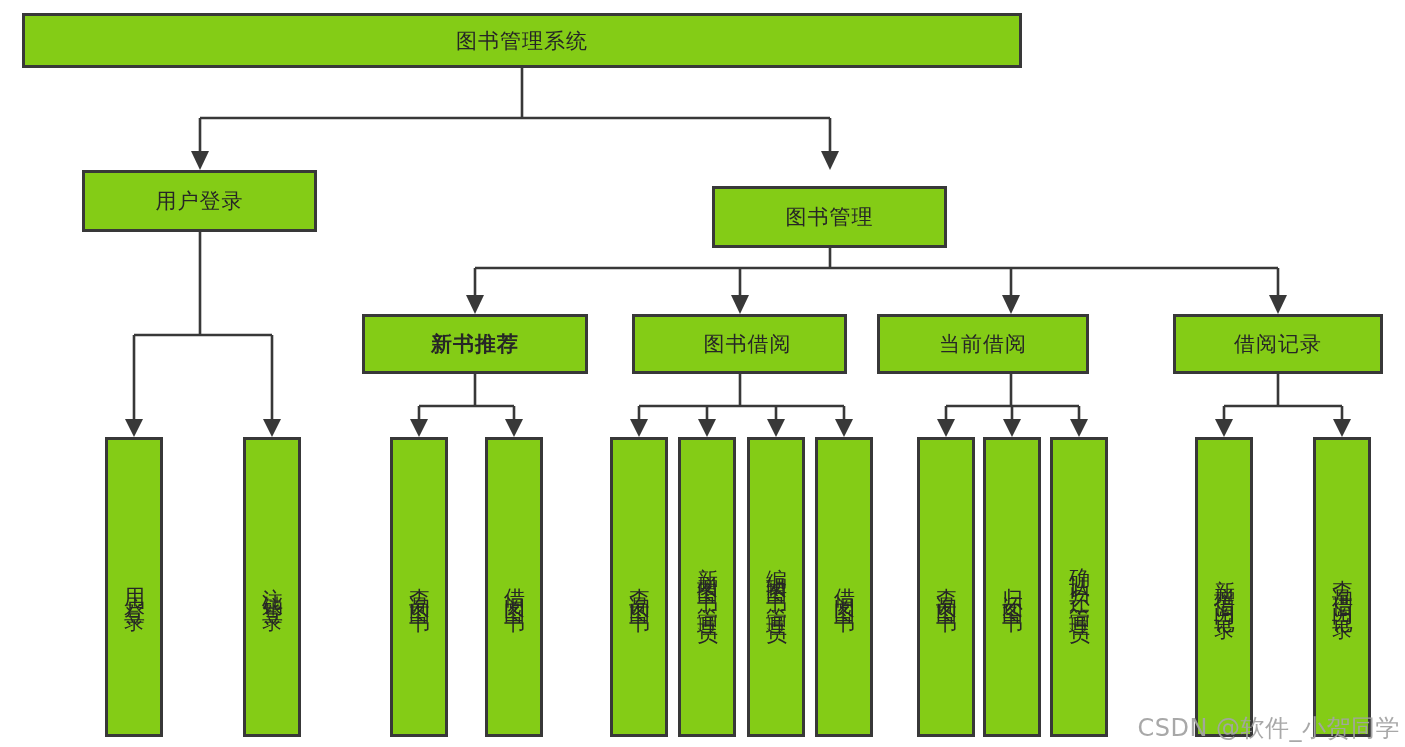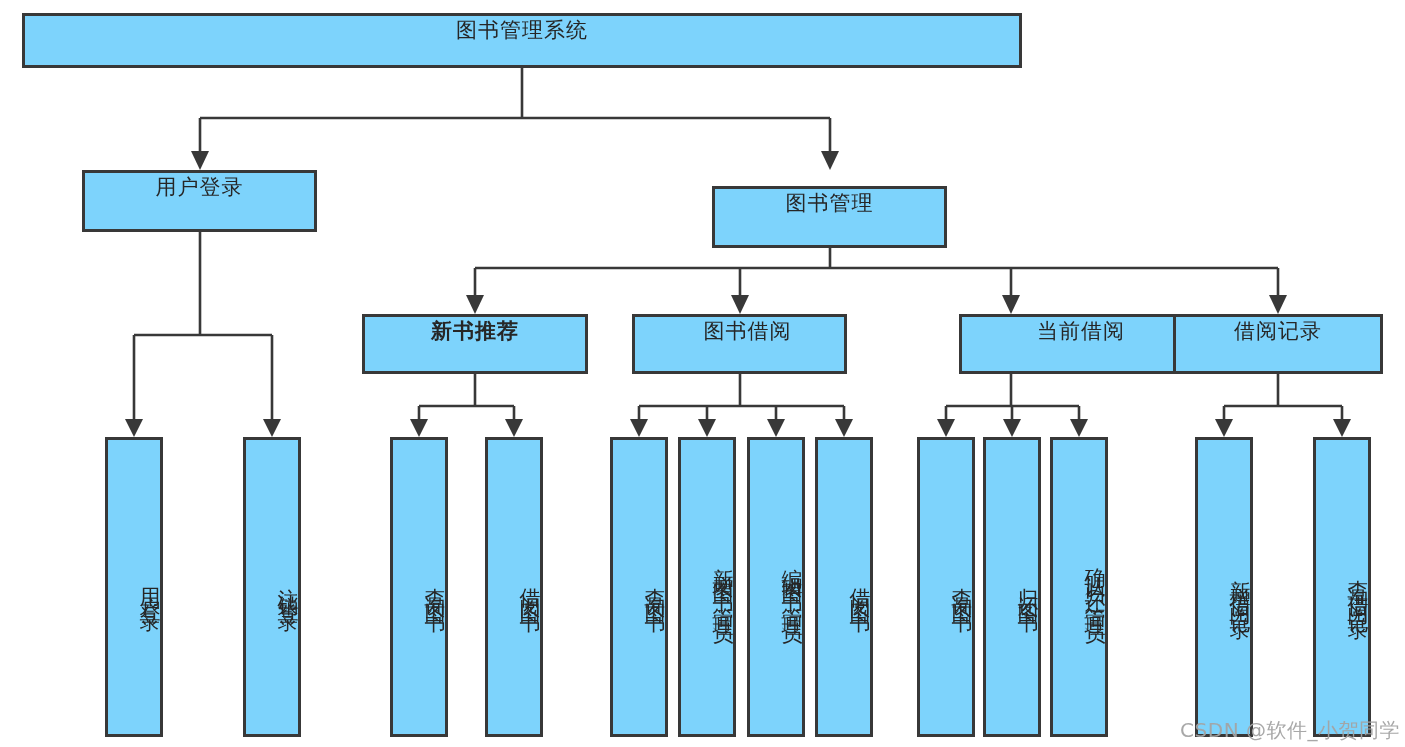--- a/index.html
+++ b/index.html
@@ -17,23 +17,24 @@
   }
   .connectors {
     position: absolute;
     left: 0;
     top: 0;
     z-index: 1;
   }
   .box {
     position: absolute;
     box-sizing: border-box;
-    background: #7dd3fc;
+    background: #84cc16;
     border: 3px solid #383838;
     display: flex;
+    align-items: center;
     justify-content: center;
     color: #262626;
     z-index: 2;
   }
   .hbox {
     font-size: 21px;
     letter-spacing: 1px;
     white-space: nowrap;
   }
   .vbox {
@@ -42,21 +43,21 @@
     letter-spacing: 8px;
     line-height: 1;
   }
   .vbox span {
     display: block;
   }
   .watermark {
     position: absolute;
     right: 5px;
     bottom: 3px;
-    font-size: 20px;
+    font-size: 24px;
     color: rgba(163, 163, 163, 0.95);
     letter-spacing: 0.5px;
     z-index: 5;
     white-space: nowrap;
   }
 </style>
 </head>
 <body>
 
 <div class="canvas">
@@ -102,21 +103,21 @@
   <div class="box hbox" style="left:712px; top:186px; width:235px; height:62px;">
     <span>图书管理</span>
   </div>
 
   <div class="box hbox" style="left:362px; top:314px; width:226px; height:60px;font-weight:bold;">
     <span>新书推荐</span>
   </div>
   <div class="box hbox" style="left:632px; top:314px; width:215px; height:60px;padding-left:16px;">
     <span>图书借阅</span>
   </div>
-  <div class="box hbox" style="left:959px; top:314px; width:244px; height:60px;">
+  <div class="box hbox" style="left:877px; top:314px; width:212px; height:60px;">
     <span>当前借阅</span>
   </div>
   <div class="box hbox" style="left:1173px; top:314px; width:210px; height:60px;">
     <span>借阅记录</span>
   </div>
 
   <div class="box vbox" style="left:105px; top:437px; width:58px; height:300px;">
     <span>用户登录</span>
   </div>
   <div class="box vbox" style="left:243px; top:437px; width:58px; height:300px;">

